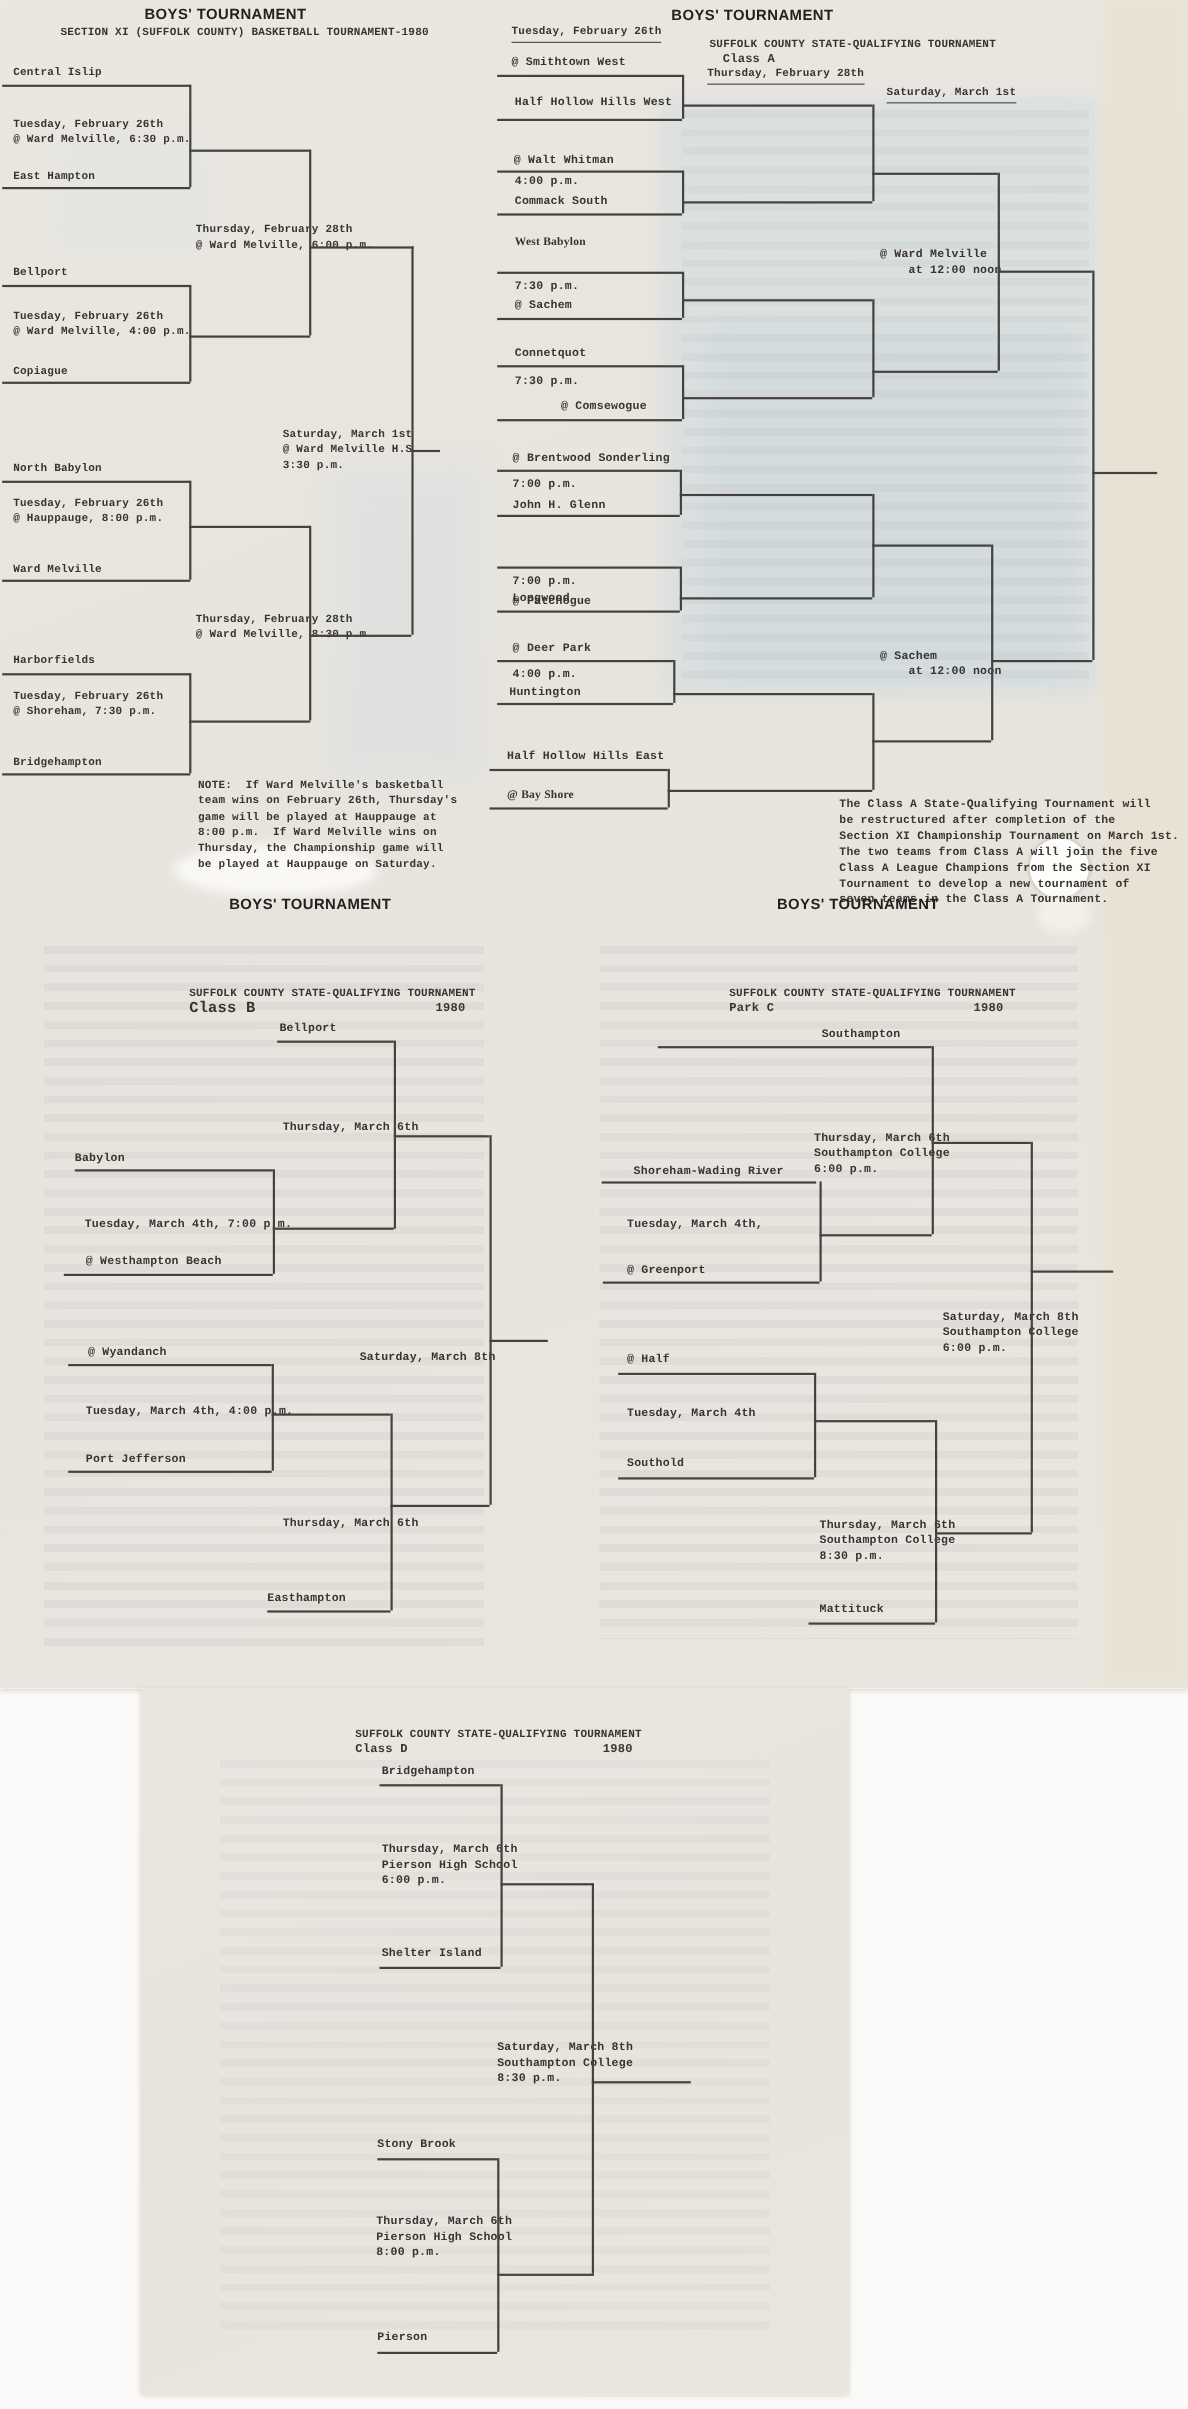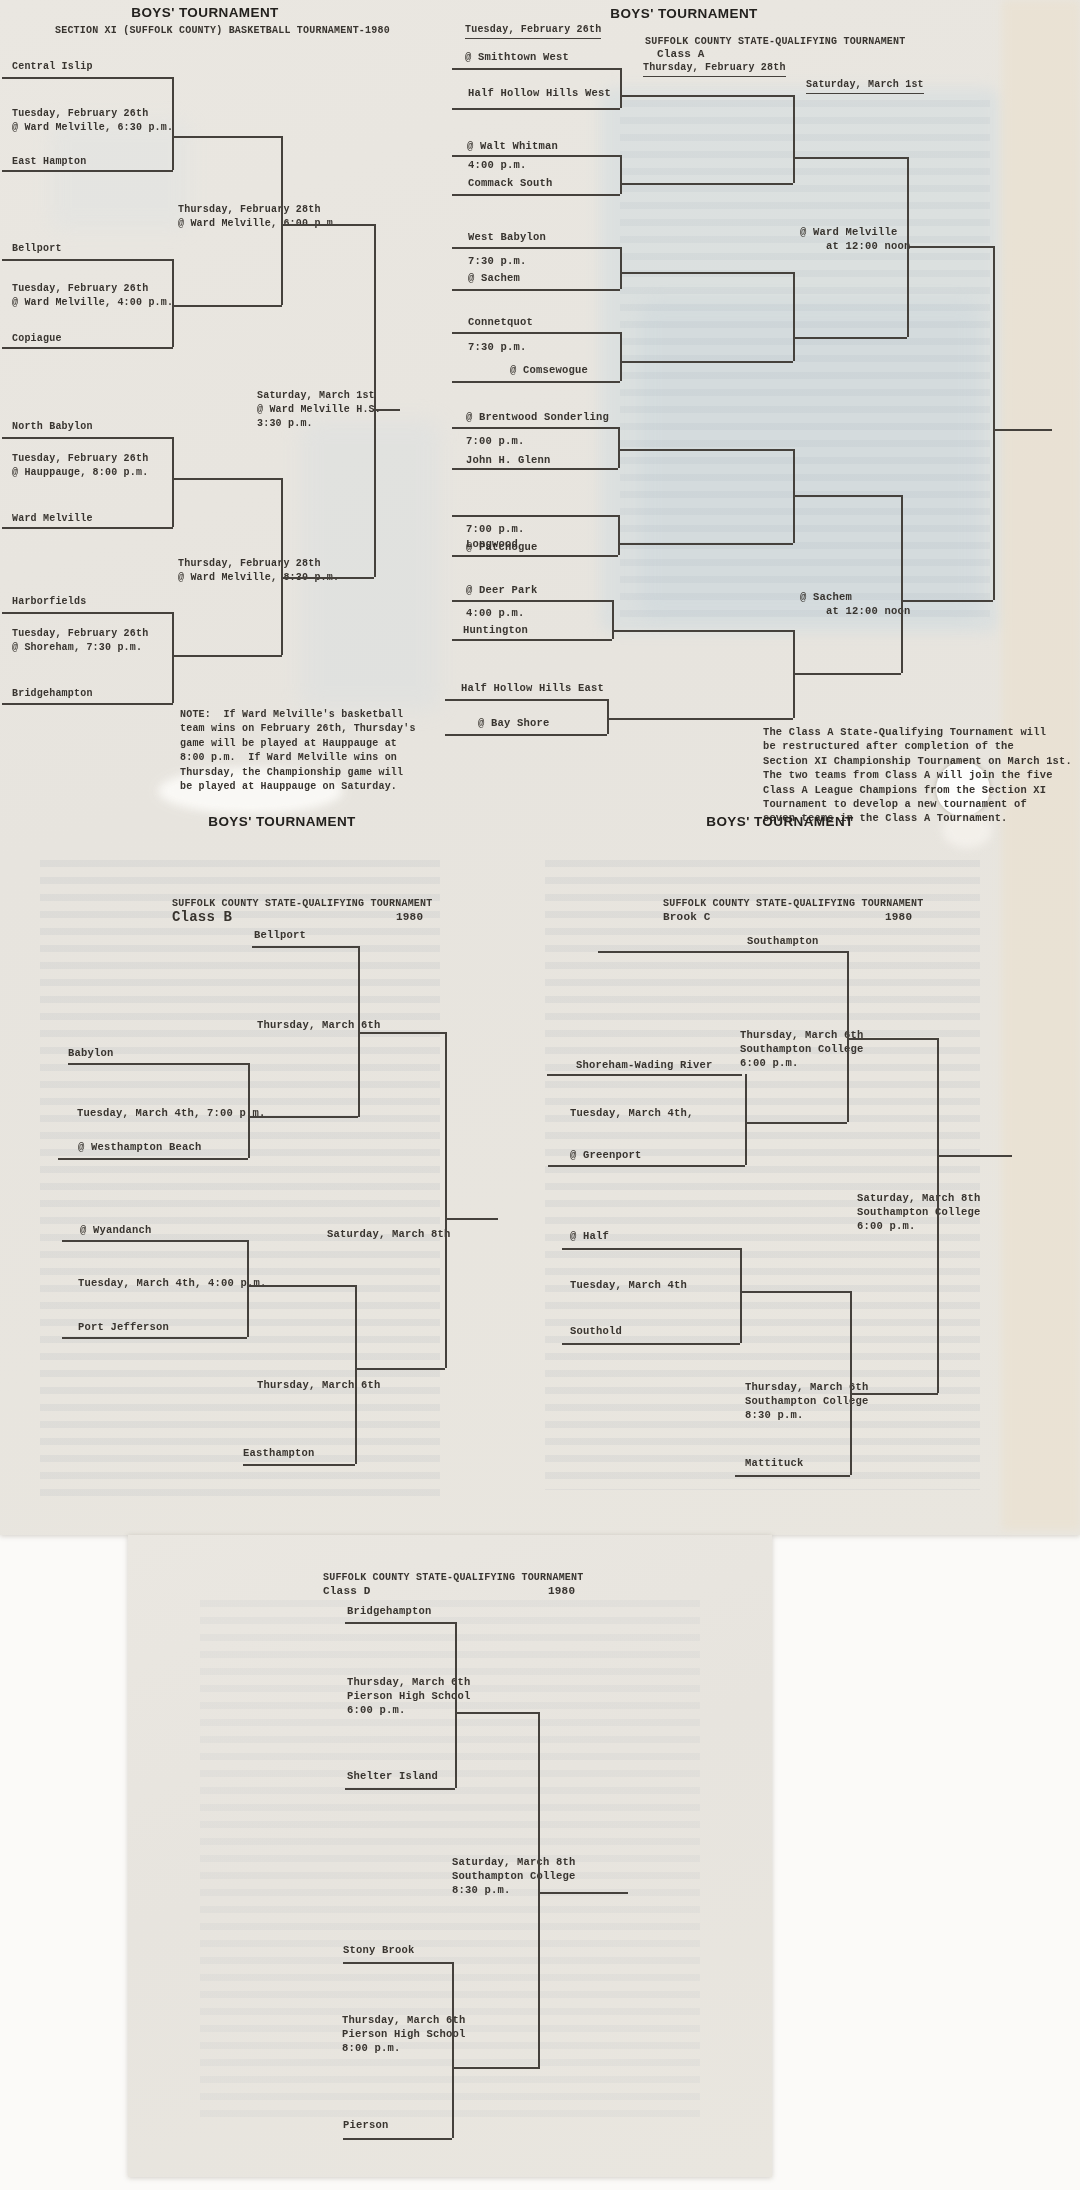--- a/index.html
+++ b/index.html
@@ -101,37 +101,37 @@
   <div class="t s10" style="left:645px;top:35px;">SUFFOLK COUNTY STATE-QUALIFYING TOURNAMENT</div>
   <div class="t" style="left:657px;top:47px;font-size:11px;">Class A</div>
   <div class="t s10 u" style="left:643px;top:61px;">Thursday, February 28th</div>
   <div class="t s10 u" style="left:806px;top:78px;">Saturday, March 1st</div>
 
   <div class="t" style="left:465px;top:50px;">@ Smithtown West</div>
   <div class="t" style="left:468px;top:86px;">Half Hollow Hills West</div>
   <div class="t" style="left:467px;top:139px;">@ Walt Whitman</div>
   <div class="t" style="left:468px;top:158px;">4:00 p.m.</div>
   <div class="t" style="left:468px;top:176px;">Commack South</div>
-  <div class="t" style="left:468px;top:230px;">West Babylon</div>
+  <div class="t" style="left:468px;top:214px;font-family:Liberation Serif, serif;">West Babylon</div>
   <div class="t" style="left:468px;top:254px;">7:30 p.m.</div>
   <div class="t" style="left:468px;top:271px;">@ Sachem</div>
   <div class="t" style="left:468px;top:315px;">Connetquot</div>
   <div class="t" style="left:468px;top:340px;">7:30 p.m.</div>
   <div class="t" style="left:468px;top:363px;margin-left:42px;">@ Comsewogue</div>
   <div class="t" style="left:466px;top:410px;">@ Brentwood Sonderling</div>
   <div class="t" style="left:466px;top:434px;">7:00 p.m.</div>
   <div class="t" style="left:466px;top:453px;">John H. Glenn</div>
   <div class="t" style="left:466px;top:500px;margin-top:40px;">@ Patchogue</div>
   <div class="t" style="left:466px;top:522px;">7:00 p.m.</div>
   <div class="t" style="left:466px;top:537px;">Longwood</div>
   <div class="t" style="left:466px;top:583px;">@ Deer Park</div>
   <div class="t" style="left:466px;top:606px;">4:00 p.m.</div>
   <div class="t" style="left:463px;top:623px;">Huntington</div>
   <div class="t" style="left:461px;top:681px;">Half Hollow Hills East</div>
-  <div class="t" style="left:478px;top:716px;">@ Bay Shore</div>
+  <div class="t" style="left:461px;top:716px;font-family:Liberation Serif, serif;">@ Bay Shore</div>
   <div class="t" style="left:800px;top:225px;">@ Ward Melville
     at 12:00 noon</div>
   <div class="t" style="left:800px;top:590px;">@ Sachem
     at 12:00 noon</div>
   <div class="t" style="left:763px;top:725px;font-size:10.4px;line-height:14.4px;">The Class A State-Qualifying Tournament will
 be restructured after completion of the
 Section XI Championship Tournament on March 1st.
 The two teams from Class A will join the five
 Class A League Champions from the Section XI
 Tournament to develop a new tournament of
@@ -212,21 +212,21 @@
   <div class="lh" style="left:62px;top:1240px;width:185px;"></div>
   <div class="lh" style="left:62px;top:1337px;width:185px;"></div>
   <div class="lv" style="left:247px;top:1240px;height:97px;"></div>
   <div class="lh" style="left:247px;top:1285px;width:108px;"></div>
   <div class="lv" style="left:355px;top:1285px;height:179px;"></div>
   <div class="lh" style="left:355px;top:1368px;width:90px;"></div>
   <div class="lh" style="left:243px;top:1464px;width:112px;"></div>
 
   <div class="h" style="left:680px;top:814px;">BOYS' TOURNAMENT</div>
   <div class="t s10" style="left:663px;top:897px;">SUFFOLK COUNTY STATE-QUALIFYING TOURNAMENT</div>
-  <div class="t" style="left:663px;top:910px;font-size:11px;">Brook C</div>
+  <div class="t" style="left:663px;top:910px;font-size:11px;">Park C</div>
   <div class="t" style="left:885px;top:910px;font-size:11px;">1980</div>
   <div class="t" style="left:747px;top:934px;">Southampton</div>
   <div class="t" style="left:740px;top:1028px;">Thursday, March 6th
 Southampton College
 6:00 p.m.</div>
   <div class="t" style="left:548px;top:1058px;margin-left:28px;">Shoreham-Wading River</div>
   <div class="t" style="left:570px;top:1106px;">Tuesday, March 4th,</div>
   <div class="t" style="left:570px;top:1148px;">@ Greenport</div>
   <div class="t" style="left:857px;top:1191px;">Saturday, March 8th
 Southampton College

